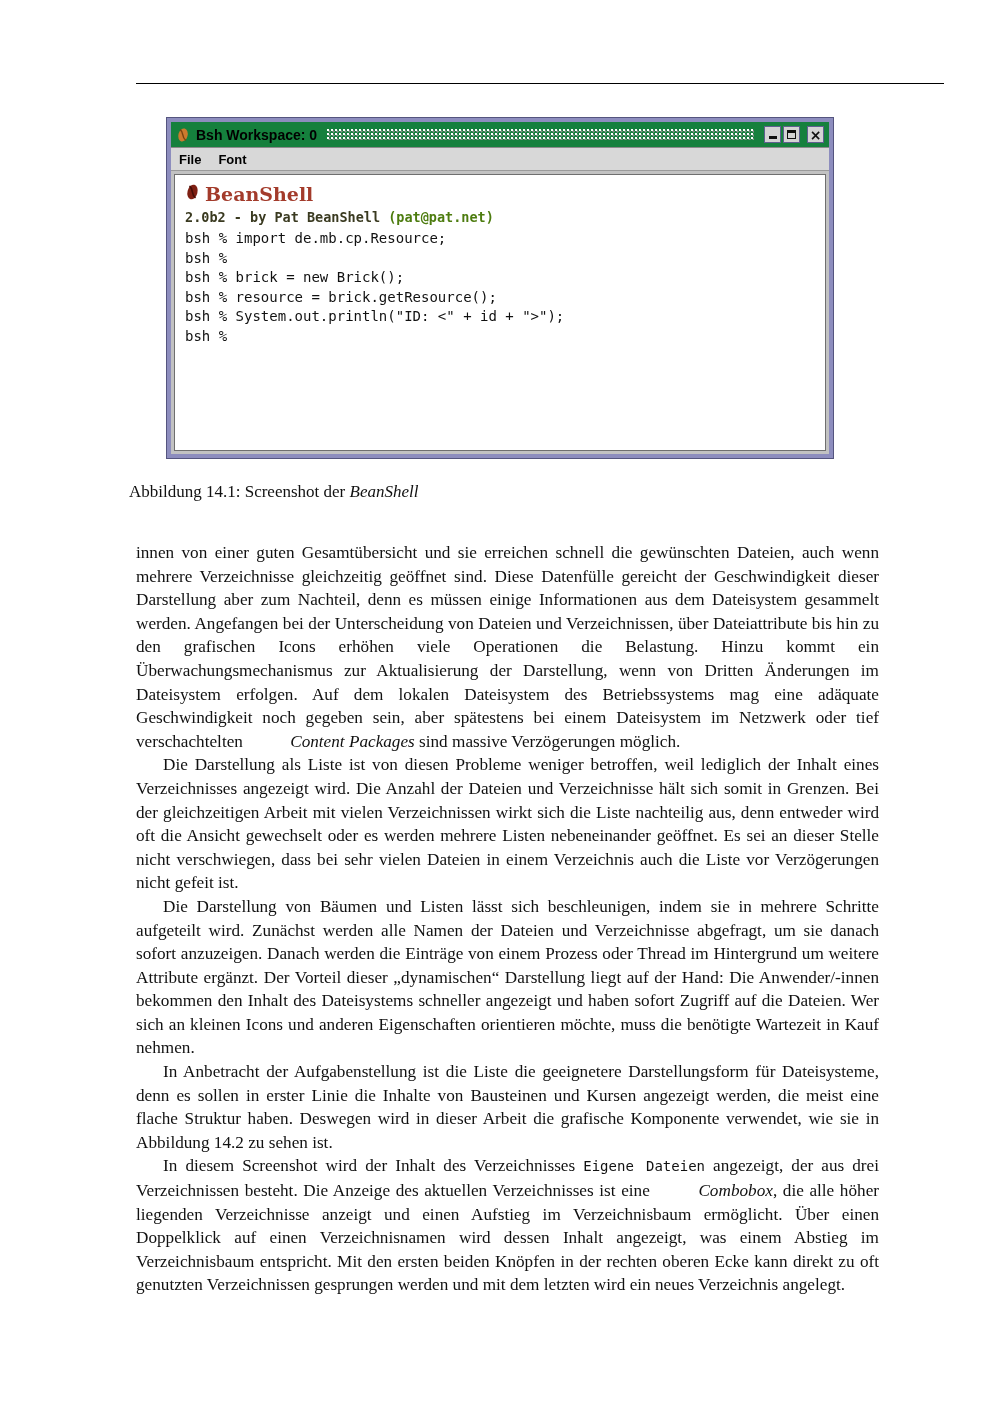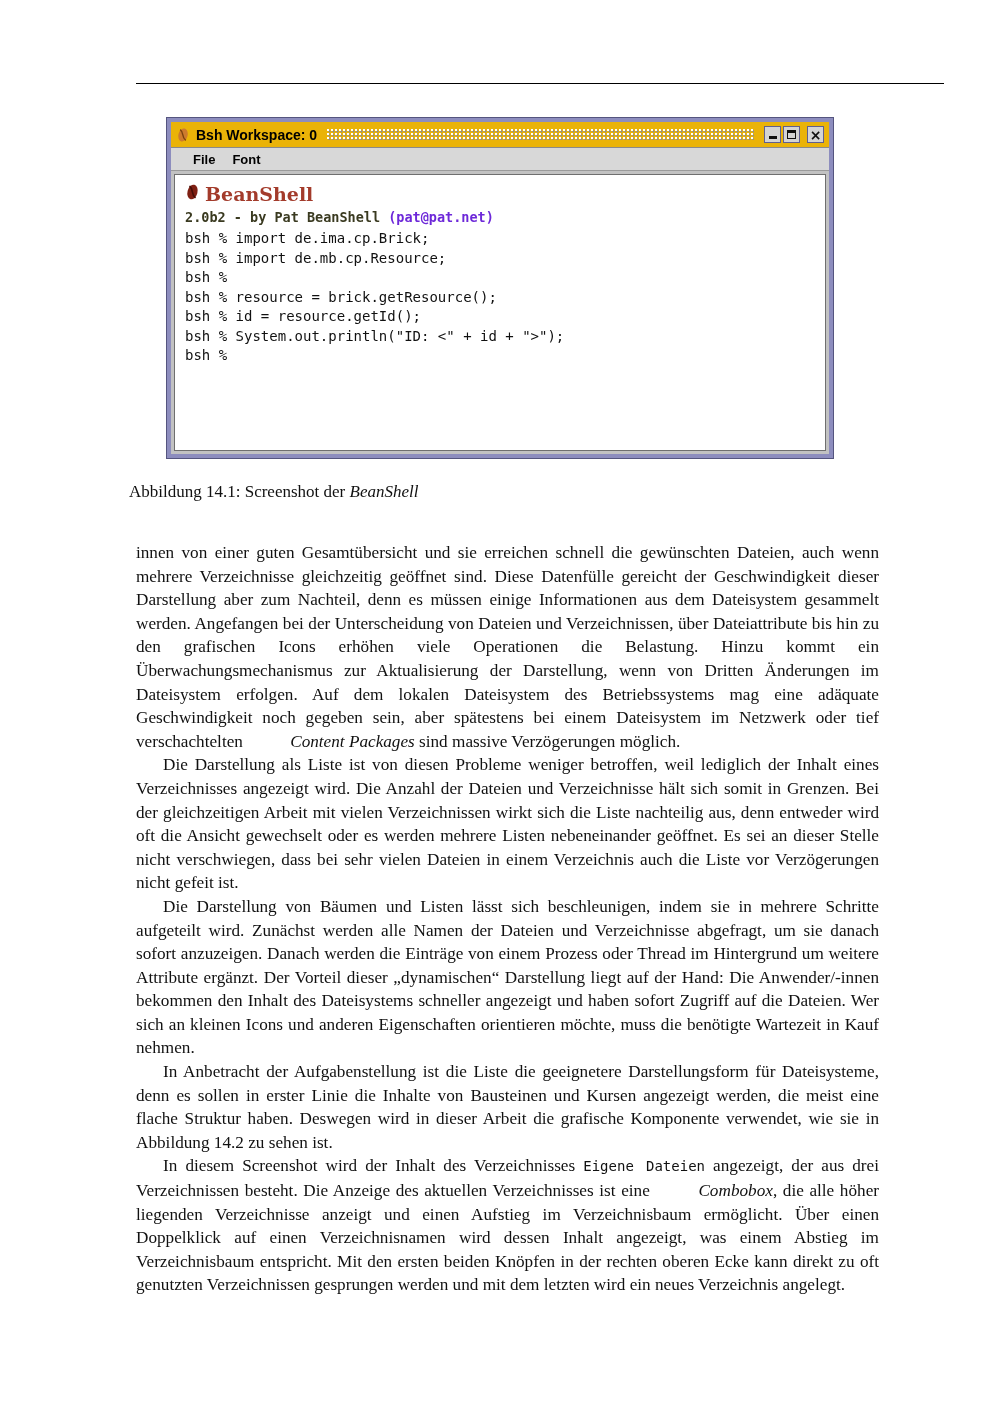--- a/index.html
+++ b/index.html
@@ -10,49 +10,49 @@
   .running-head { position:absolute; top:57px; left:136px; width:808px;
                   display:flex; justify-content:space-between; align-items:baseline;
                   font-weight:bold; font-size:17.5px; }
   .head-rule { position:absolute; top:83px; left:136px; width:808px; border-top:1.6px solid #000; }
 
   
   .figure-block { position:absolute; top:118px; left:0; width:1000px; }
   .window { width:658px; height:332px; margin:0 auto; background:#c8c8c8;
             border:4px solid #8d8dbe; outline:1px solid #55557f; }
   .titlebar { height:26px; box-sizing:border-box; display:flex; align-items:center;
-              padding:2px 5px; background:#eab308; border-bottom:1px solid #8a8a8a; }
+              padding:2px 5px; background:#15803d; border-bottom:1px solid #8a8a8a; }
   .win-icon { width:15px; height:17px; margin-right:5px; flex:none; display:flex; align-items:center; }
   .win-title { font-family:"Liberation Sans", sans-serif; font-weight:bold; font-size:14px; color:#000; white-space:nowrap; }
   .bumps { flex:1; align-self:stretch; margin:5px 8px 5px 10px;
            background-image:
              radial-gradient(circle at 1px 1px, #ffffff 0.9px, transparent 1.15px),
              radial-gradient(circle at 2.5px 2.5px, #8f8f8f 0.9px, transparent 1.15px);
            background-size:4px 4px; }
   .winbtn { width:17px; height:17px; box-sizing:border-box; background:#d4d4d4;
             border:1px solid #5f5f8f; display:flex; align-items:center; justify-content:center;
             margin-left:2px; flex:none; cursor:default; }
   .winbtn.close { margin-left:7px; font-family:"DejaVu Sans", sans-serif;
                   font-weight:bold; font-size:14px; line-height:1; color:#111; }
   .glyph-min { width:8px; height:3px; background:#111; align-self:flex-end; margin:0 auto 3px auto; }
   .glyph-max { width:9px; height:9px; box-sizing:border-box; border:1px solid #111; border-top-width:3px; }
 
   .menubar { height:23px; box-sizing:border-box; background:#d8d8d8; border-bottom:1px solid #9a9a9a;
-             display:flex; align-items:center; padding-left:22px;
+             display:flex; align-items:center; padding-left:8px;
              font-family:"Liberation Sans", sans-serif; font-weight:bold; font-size:13px; color:#000; }
   .menu-item { margin-right:17px; }
 
   .console-wrap { height:283px; box-sizing:border-box; padding:3px; background:#c2c2c2; }
   .console { height:100%; box-sizing:border-box; background:#ffffff; border:1px solid #6f6f6f;
              padding:7px 10px; overflow:hidden; }
   .bs-logo-line { display:flex; align-items:center; gap:5px; height:24px; }
   .bs-name { font-family:"DejaVu Serif", serif; font-weight:bold; font-size:19px; color:#a33b2b; }
   .version-line { font-family:"DejaVu Sans Mono", monospace; font-weight:bold; font-size:13.5px;
                   color:#3a3a20; margin:3px 0 4px 0; }
-  .version-line .email { color:#6d28d9; }
+  .version-line .email { color:#4d7c0f; }
   .cline { font-family:"DejaVu Sans Mono", monospace; font-size:14px; line-height:19.5px;
            color:#111; white-space:pre; }
 
   .caption { position:absolute; top:482px; left:129px; width:742px; font-size:17px; }
   .caption i { font-style:italic; }
 
   
   .body-text { position:absolute; top:541px; left:136px; width:743px;
                font-size:17.2px; line-height:23.6px; text-align:justify;
                hyphens:auto; -webkit-hyphens:auto; }
@@ -104,25 +104,24 @@
                 <ellipse cx="7.5" cy="9" rx="5" ry="7.4" transform="rotate(15 7.5 9)" fill="#7e1f12"></ellipse>
                 <path d="M4.5 3 C 9 6.5, 5.5 11, 10.5 15" stroke="#450d06" stroke-width="1.6" fill="none"></path>
               </svg>
             </span>
             <span class="bs-name">BeanShell</span>
           </div>
           <div class="version-line">
             <span>2.0b2 - by Pat BeanShell </span><span class="email">(pat@pat.net)</span>
           </div>
           <div id="console-lines">
-              <div class="cline">bsh % import de.ima.cp.Brick;</div>
               <div class="cline">bsh % import de.mb.cp.Resource;</div>
               <div class="cline">bsh %</div>
+              <div class="cline">bsh % brick = new Brick();</div>
               <div class="cline">bsh % resource = brick.getResource();</div>
-              <div class="cline">bsh % id = resource.getId();</div>
               <div class="cline">bsh % System.out.println("ID: &lt;" + id + "&gt;");</div>
               <div class="cline">bsh %</div>
             </div>
         </div>
       </div>
 
     </div>
   </div>
 
   <div class="caption">

